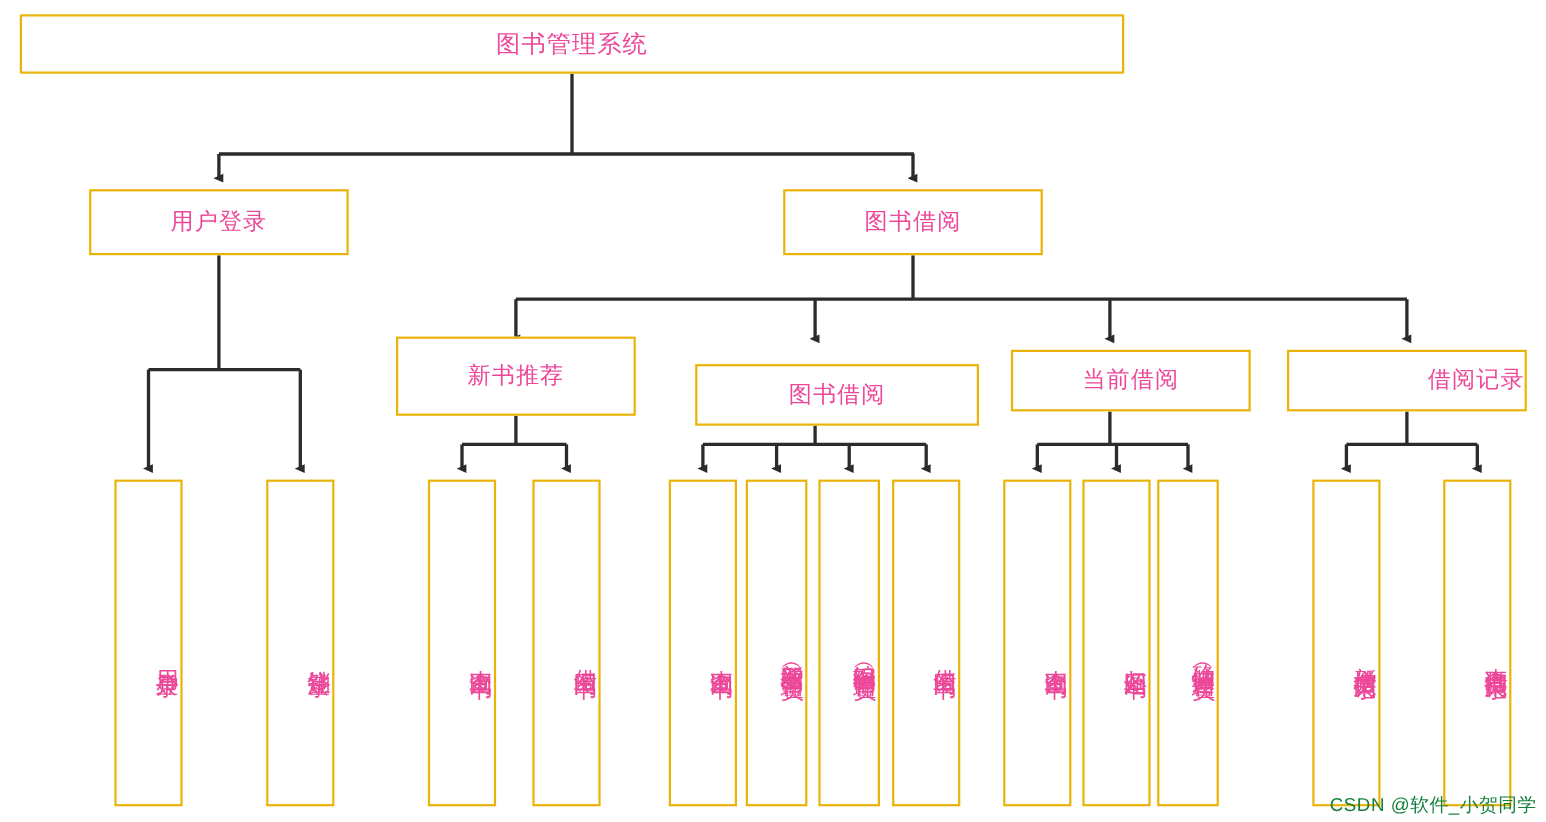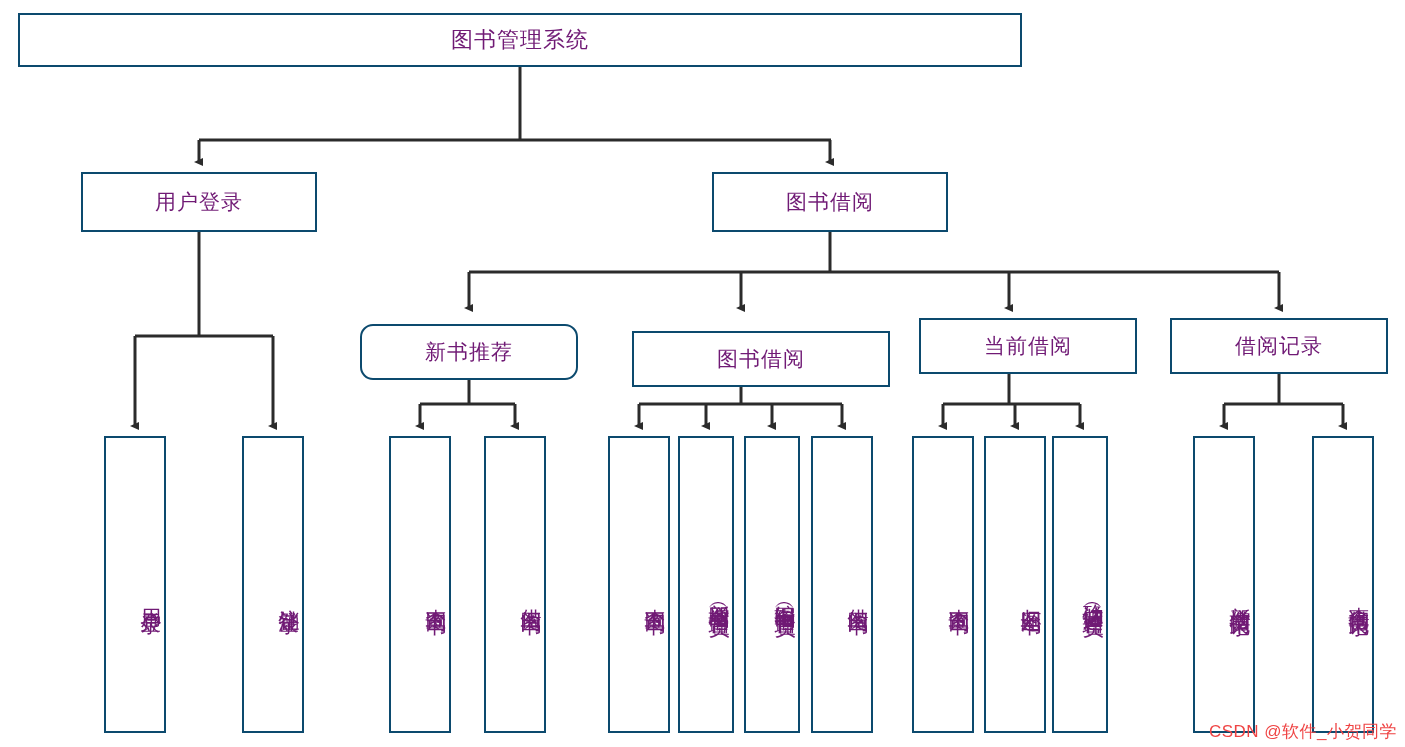--- a/index.html
+++ b/index.html
@@ -22,27 +22,27 @@
     position: absolute;
     left: 0;
     top: 0;
     width: 1405px;
     height: 747px;
     pointer-events: none;
   }
   .node {
     position: absolute;
     box-sizing: border-box;
-    border: 2px solid #0c4a6e;
+    border: 2px solid #eab308;
     background: #ffffff;
     display: flex;
     align-items: center;
     justify-content: center;
     text-align: center;
-    color: #701a75;
+    color: #ec4899;
     z-index: 2;
   }
   .node.h {
     font-size: 21px;
     line-height: 1.2;
     letter-spacing: 1px;
   }
   .node.root {
     font-size: 22px;
   }
@@ -59,21 +59,21 @@
   .node.v .vtext {
     writing-mode: vertical-rl;
     text-orientation: upright;
     display: block;
   }
   .watermark {
     position: absolute;
     right: 8px;
     bottom: 4px;
     font-size: 17px;
-    color: #ef4444;
+    color: #15803d;
     letter-spacing: 0.5px;
     z-index: 3;
     white-space: nowrap;
   }
 </style>
 </head>
 <body>
 
 <div id="canvas">
 
@@ -131,30 +131,30 @@
     <span>图书管理系统</span>
   </div>
 
   <div class="node h" style="left:81px; top:172px; width:236px; height:60px;">
     <span>用户登录</span>
   </div>
   <div class="node h" style="left:712px; top:172px; width:236px; height:60px;">
     <span>图书借阅</span>
   </div>
 
-  <div class="node h" style="left:360px; top:324px; width:218px; height:56px;border-radius:13px;">
+  <div class="node h" style="left:360px; top:306px; width:218px; height:72px;">
     <span>新书推荐</span>
   </div>
   <div class="node h" style="left:632px; top:331px; width:258px; height:56px;">
     <span>图书借阅</span>
   </div>
   <div class="node h" style="left:919px; top:318px; width:218px; height:56px;">
     <span>当前借阅</span>
   </div>
-  <div class="node h" style="left:1170px; top:318px; width:218px; height:56px;">
+  <div class="node h" style="left:1170px; top:318px; width:218px; height:56px;justify-content:flex-end;">
     <span>借阅记录</span>
   </div>
 
   <div class="node v" style="left:104px; top:436px; width:62px; height:297px;">
     <span class="vtext">用户登录</span>
   </div>
   <div class="node v" style="left:242px; top:436px; width:62px; height:297px;">
     <span class="vtext">注销登录</span>
   </div>
 

